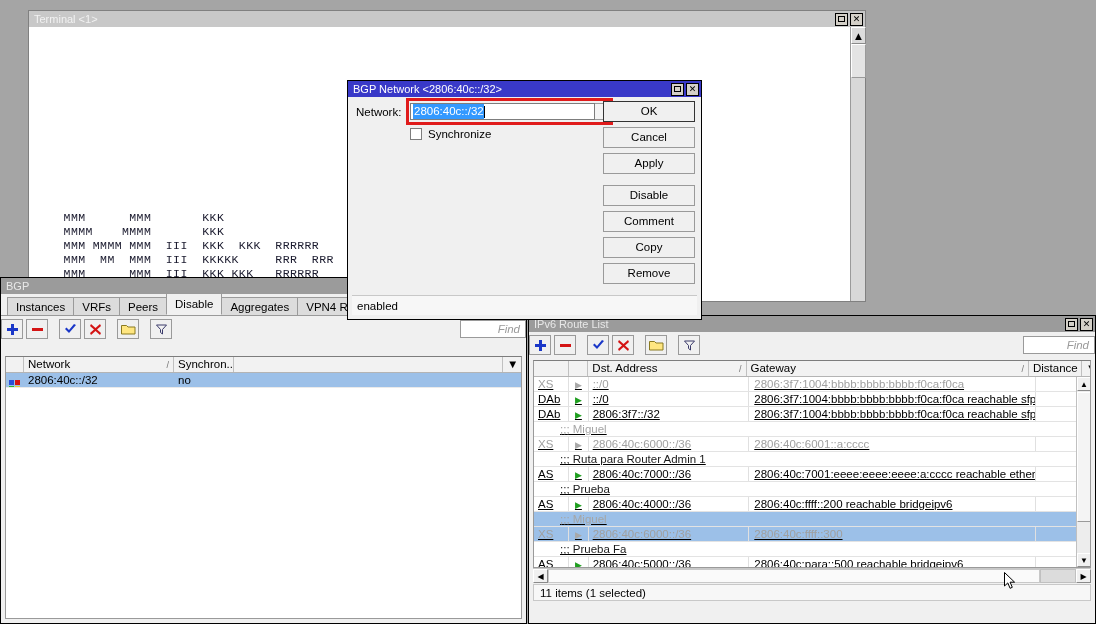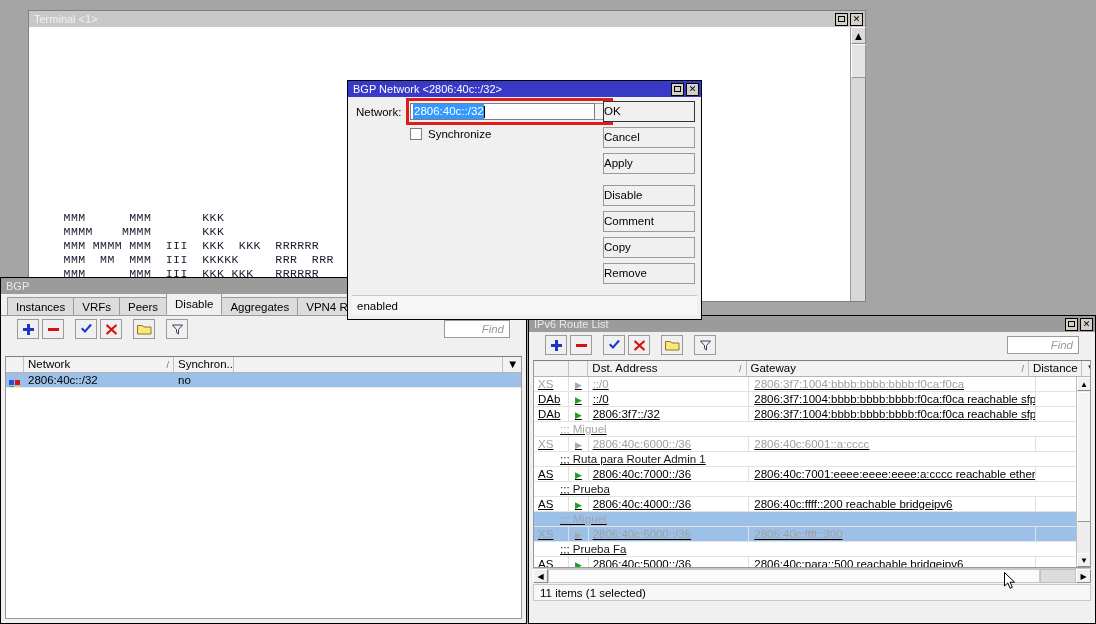--- a/index.html
+++ b/index.html
@@ -67,21 +67,21 @@
   #bgp .titlebar { background: #9b9b9b; color: #e8e8e8; }
   .tabs { display: flex; align-items: flex-end; height: 22px;
           padding-left: 6px; background: #f0f0f0; border-bottom: 1px solid #9a9a9a; }
   .tab {
     padding: 2px 8px 2px 8px; font-size: 11.5px; cursor: pointer;
     background: #dcdcdc; border: 1px solid #9a9a9a; border-bottom: none;
     margin-right: -1px; height: 18px; line-height: 14px;
   }
   .tab.sel { background: #f0f0f0; height: 22px; line-height: 16px;
              border-bottom: 1px solid #f0f0f0; position: relative; z-index: 2; font-weight: normal; }
-  .toolbar { display: flex; align-items: center; padding: 3px 16px; gap: 3px; background:#f0f0f0; }
+  .toolbar { display: flex; align-items: center; padding: 3px 0; gap: 3px; background:#f0f0f0; }
   .tbicon {
     width: 22px; height: 20px; background: #f0f0f0; border: 1px solid #9a9a9a;
     display: flex; align-items: center; justify-content: center; cursor: pointer;
   }
   .tb-gap { width: 5px; }
   .findbox {
     margin-left: auto; width: 66px; height: 18px; background: #fff;
     border: 1px solid #9a9a9a; display: flex; align-items: center;
     justify-content: flex-end; padding-right: 5px;
     font-style: italic; color: #9a9a9a; font-size: 11.5px;
@@ -152,21 +152,21 @@
     background: #f4f4f4; border: 1px solid #9a9a9a; border-left: none;
   }
   .redbox {
     position: absolute; left: 58px; top: 1px; width: 207px; height: 27px;
     border: 3px solid #e01b1b; pointer-events: none;
   }
   .chk-row { position: absolute; left: 62px; top: 31px; display: flex; align-items: center; gap: 6px; }
   .chkbox { width: 12px; height: 12px; background: #fff; border: 1px solid #7d7d7d; }
   .dlg-buttons { position: absolute; right: 6px; top: 4px; width: 92px; display: flex; flex-direction: column; }
   .dbtn {
-    height: 21px; line-height: 19px; text-align: left; background: #f0f0f0;
+    height: 21px; line-height: 19px; text-align: center; background: #f0f0f0;
     border: 1px solid #9a9a9a; margin-bottom: 5px; font-size: 11.5px; cursor: pointer;
   }
   .dbtn.primary { border: 1px solid #333; }
   .dbtn.gap { margin-top: 6px; }
   .dlg-status {
     position: absolute; left: 4px; right: 4px; bottom: 4px; height: 20px;
     background: #f7f7f7; border-top: 1px solid #c8c8c8;
     line-height: 20px; padding-left: 5px; font-size: 11.5px;
   }
 

